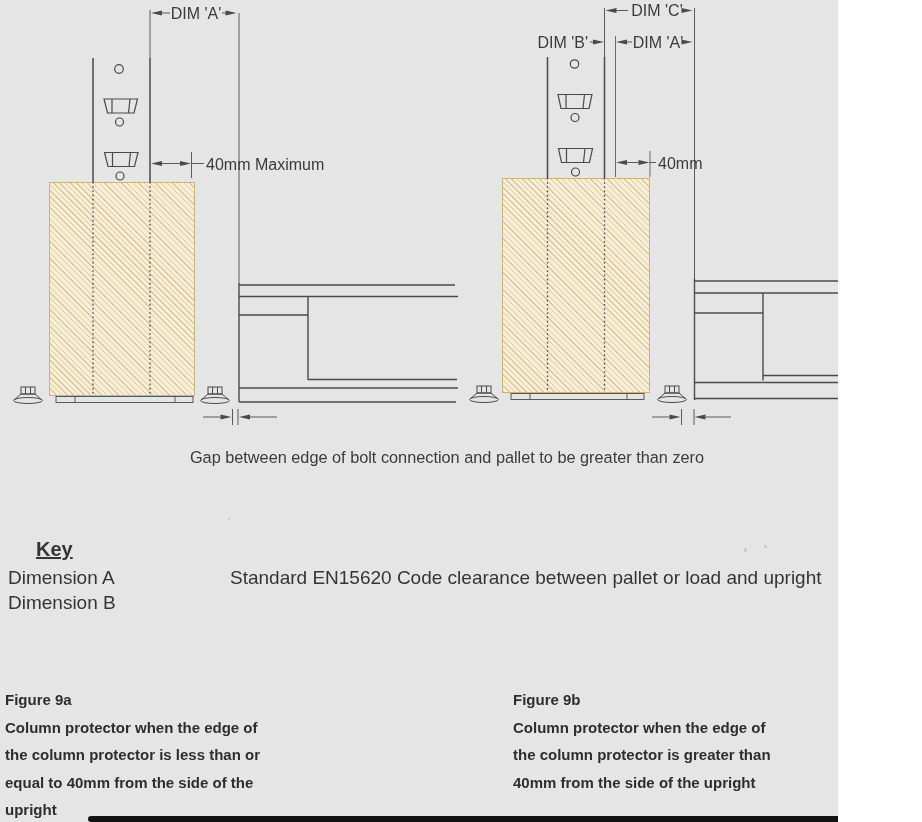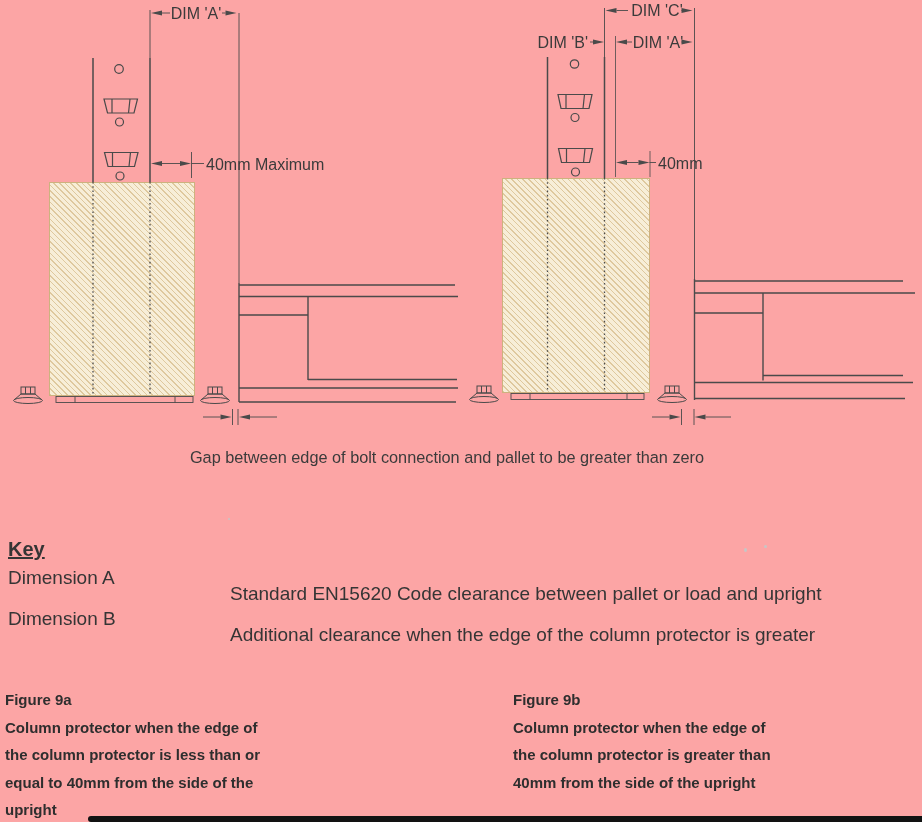--- a/index.html
+++ b/index.html
@@ -1,35 +1,35 @@
 <!DOCTYPE html>
 <html><head>
 <meta charset="utf-8">
 <style>
   html,body{margin:0;padding:0;background:#ffffff;}
   #canvas{
-    position:relative;width:922px;height:822px;background:#fca5a5;overflow:hidden;
+    position:relative;width:838px;height:822px;background:#e5e5e5;overflow:hidden;
     font-family:"Liberation Sans",sans-serif;color:#3a3a3a;
   }
   svg text{font-family:"Liberation Sans",sans-serif;fill:#3b3b3b;}
   .protector{
     position:absolute;
     background:#f7eed8;
     background-image:repeating-linear-gradient(45deg, rgba(198,163,100,0.5) 0px, rgba(198,163,100,0.5) 1px, rgba(0,0,0,0) 1px, rgba(0,0,0,0) 4px);
     border:1px solid #cdb27f;
     box-sizing:border-box;
   }
   #diagram-svg{position:absolute;left:0;top:0;}
   .speck{position:absolute;background:#c6c6c6;border-radius:50%;}
   #scan-bar{position:absolute;left:88px;top:816px;width:834px;height:6px;background:#121212;border-radius:3px 0 0 3px;}
   .key-block{position:absolute;left:8px;top:537px;width:910px;font-size:19px;line-height:25px;color:#353535;}
-  .key-title{font-weight:bold;font-size:20px;text-decoration:underline;margin-bottom:3px;}
+  .key-title{font-weight:bold;font-size:20px;text-decoration:underline;margin-bottom:3px;margin-left:28px;}
   .key-row{display:flex;}
   .key-label{width:222px;flex:0 0 222px;}
-  .key-desc{flex:1;margin-top:16px;}
+  .key-desc{flex:1;}
   .key-desc span{display:block;}
   .fig-caption{position:absolute;top:686px;font-weight:bold;font-size:15px;line-height:27.5px;color:#2e2e2e;}
   #fig9a-caption{left:5px;width:420px;}
   #fig9b-caption{left:513px;width:420px;}
 </style>
 </head>
 <body>
 
 <div id="canvas">
 
@@ -207,21 +207,20 @@
     <div class="key-title">Key</div>
     <div class="key-row">
       <div class="key-label">Dimension A</div>
       <div class="key-desc">
         <span>Standard EN15620 Code clearance between pallet or load and upright</span>
       </div>
     </div>
     <div class="key-row">
       <div class="key-label">Dimension B</div>
       <div class="key-desc">
-        <span>Additional clearance when the edge of the column protector is greater</span>
       </div>
     </div>
   </div>
 
   <div id="fig9a-caption" class="fig-caption">
     <div>Figure 9a</div>
     <div>Column protector when the edge of</div>
     <div>the column protector is less than or</div>
     <div>equal to 40mm from the side of the</div>
     <div>upright</div>

